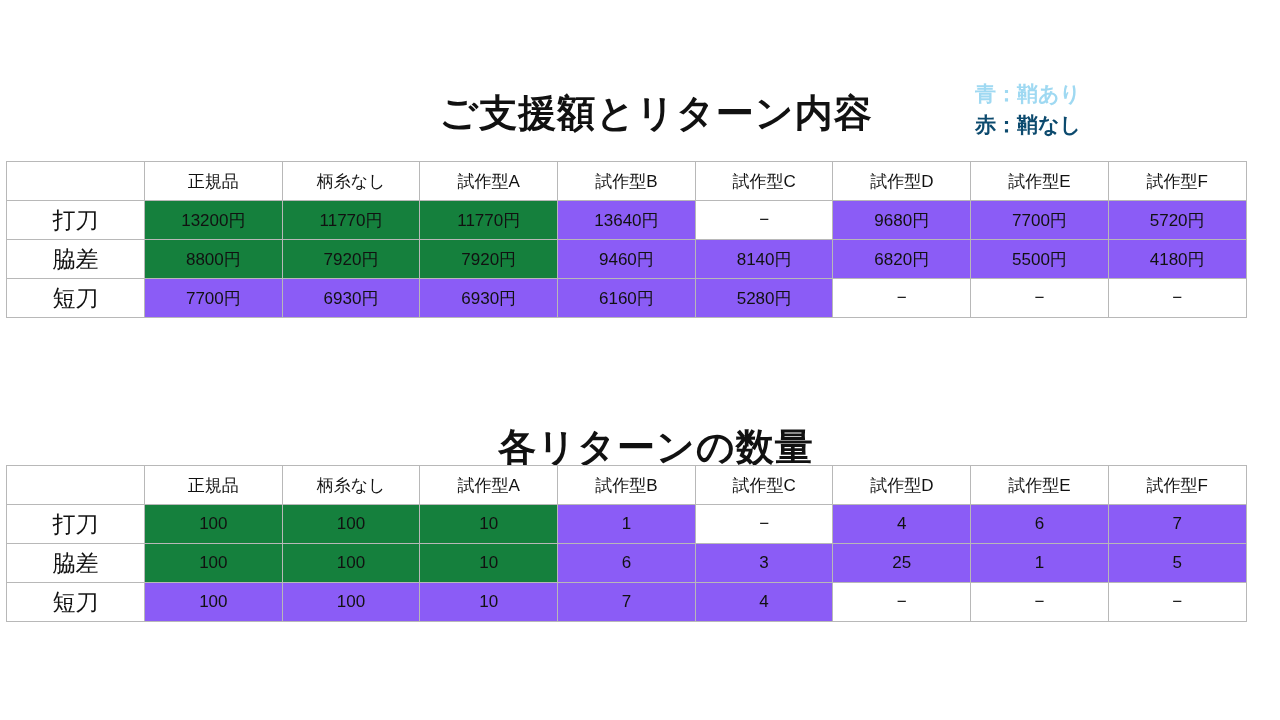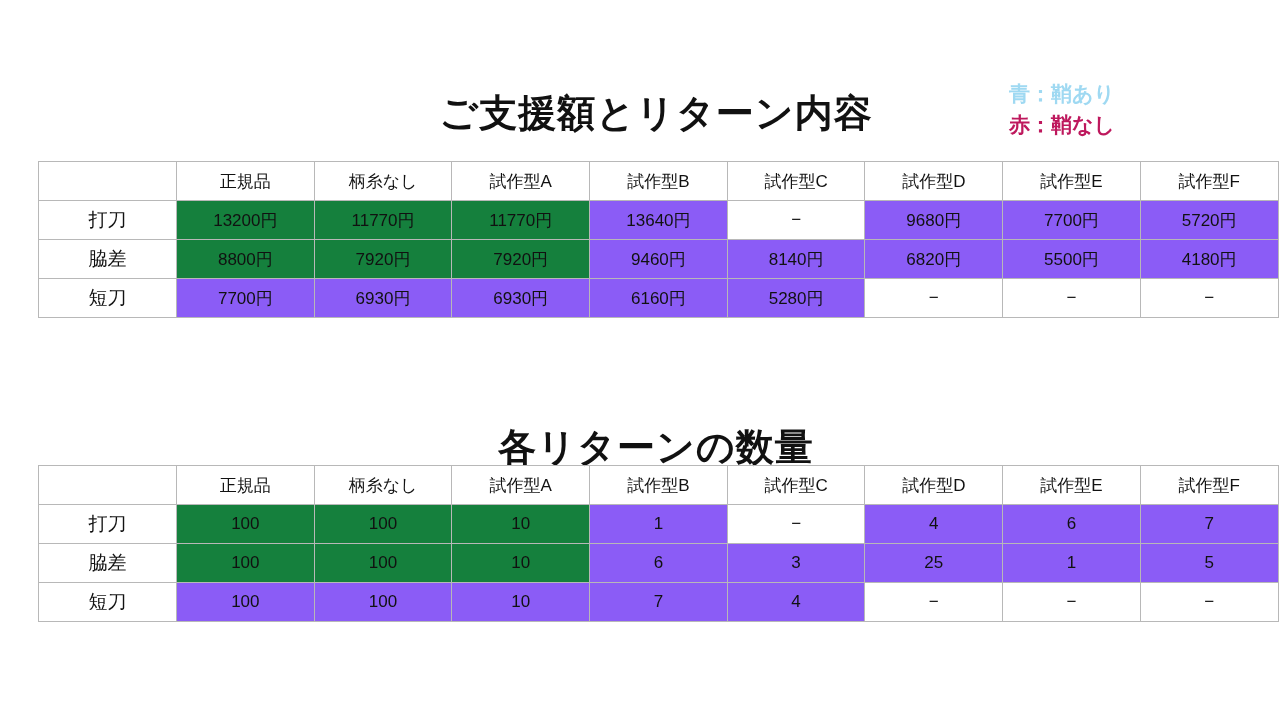--- a/index.html
+++ b/index.html
@@ -18,27 +18,27 @@
   .slide {
     position: relative;
     width: 1280px;
     height: 720px;
   }
 
   
   .legend {
     position: absolute;
     top: 78px;
-    left: 1009px;
+    left: 975px;
     font-size: 21px;
     line-height: 31px;
     font-weight: 700;
   }
   .legend .blue { color: #9fd9f2; }
-  .legend .red  { color: #be185d; }
+  .legend .red  { color: #0c4a6e; }
 
   
   .title {
     text-align: center;
     font-size: 38px;
     font-weight: 700;
     letter-spacing: 1px;
     color: #111111;
     padding-left: 16px;
   }
@@ -52,21 +52,21 @@
     position: absolute;
     top: 382px;
     left: 0;
     width: 1280px;
     margin-top: 40px;
   }
 
   
   .tbl-wrap {
     position: absolute;
-    left: 38px;
+    left: 6px;
     width: 1240px;
   }
   .tbl-wrap.t1 { top: 161px; }
   .tbl-wrap.t2 { top: 465px; }
 
   table.grid {
     border-collapse: collapse;
     width: 1240px;
     table-layout: fixed;
     font-size: 17px;
@@ -81,21 +81,21 @@
     color: #111;
   }
   table.grid th {
     font-weight: 400;
     font-size: 17px;
   }
   col.c-row  { width: 138px; }
   col.c-data { width: 137.7px; }
 
   .rowhdr {
-    font-size: 19px;
+    font-size: 23px;
     font-weight: 700;
   }
   .cell-blue { background: #8b5cf6; }
   .cell-red  { background: #15803d; }
   .cell-none { background: #ffffff; }
 </style>
 </head>
 <body>
 
 <div class="slide">

